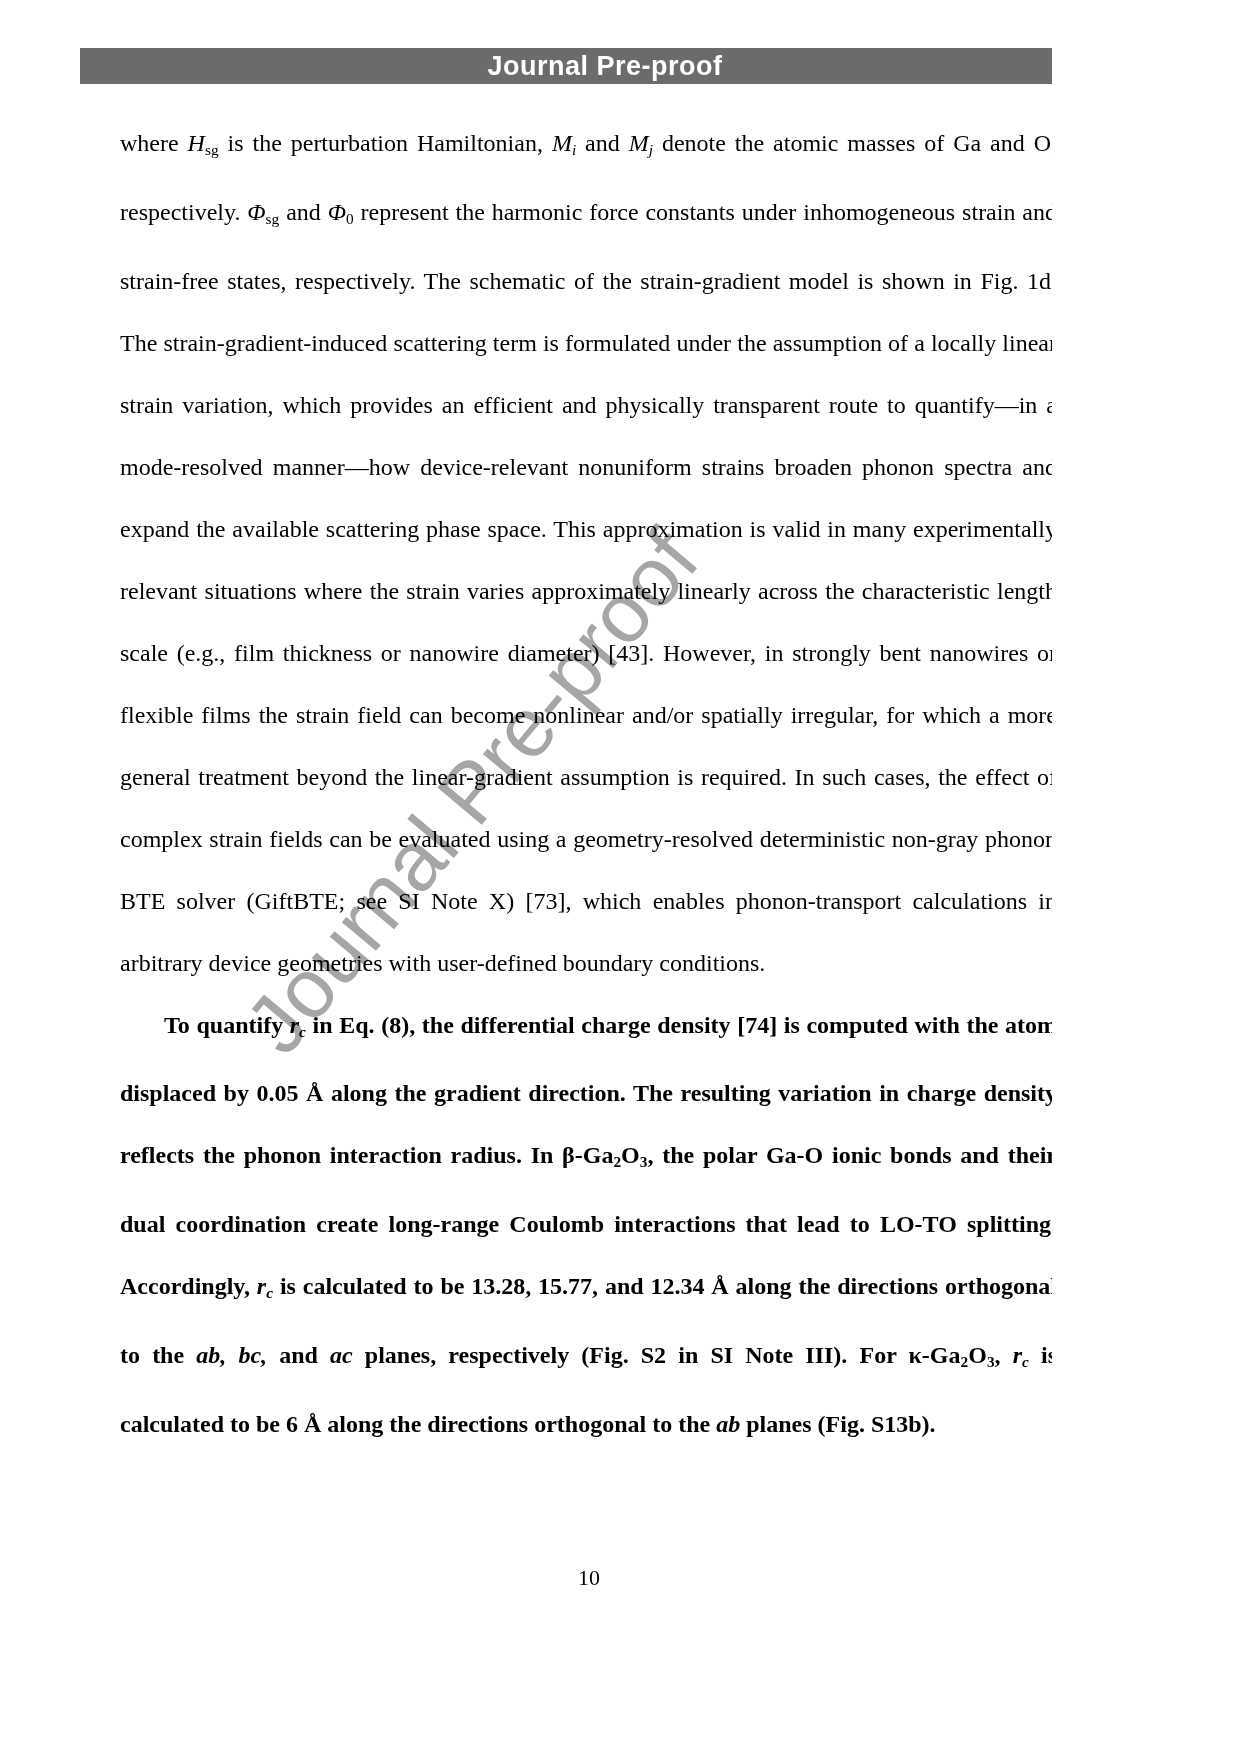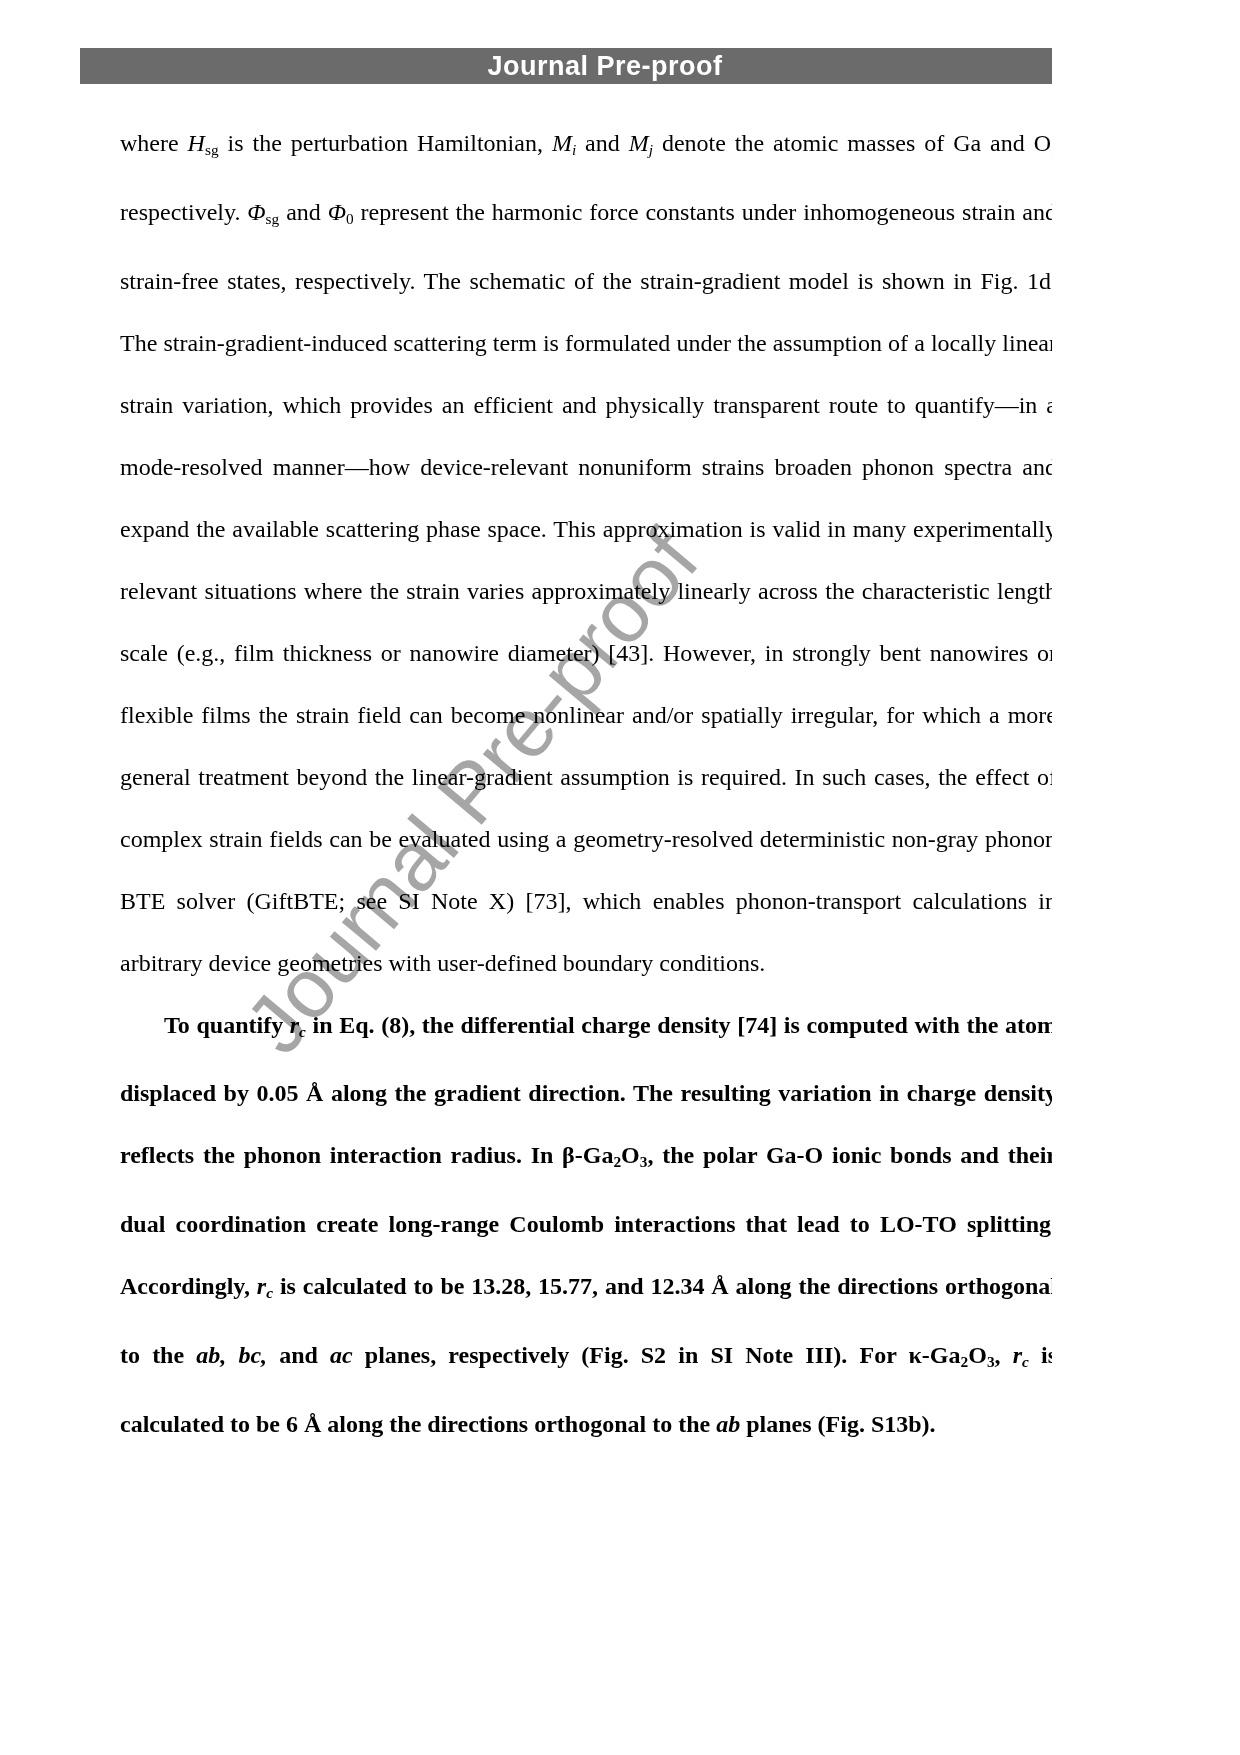--- a/index.html
+++ b/index.html
@@ -79,14 +79,15 @@
     <span class="header-title" style="color: rgb(255, 255, 255);">Journal Pre-proof</span>
   </div>
 
   <div class="watermark" style="color: rgb(166, 166, 166);">Journal Pre-proof</div>
 
   <div class="content">
     <p><span>where </span><span class="it">H</span><span class="sub">sg</span><span> is the perturbation Hamiltonian, </span><span class="it">M</span><span class="it sub">i</span><span> and </span><span class="it">M</span><span class="it sub">j</span><span> denote the atomic masses of Ga and O, respectively. </span><span class="it">Φ</span><span class="sub">sg</span><span> and </span><span class="it">Φ</span><span class="sub">0</span><span> represent the harmonic force constants under inhomogeneous strain and strain-free states, respectively. The schematic of the strain-gradient model is shown in Fig. 1d. The strain-gradient-induced scattering term is formulated under the assumption of a locally linear strain variation, which provides an efficient and physically transparent route to quantify—in a mode-resolved manner—how device-relevant nonuniform strains broaden phonon spectra and expand the available scattering phase space. This approximation is valid in many experimentally relevant situations where the strain varies approximately linearly across the characteristic length scale (e.g., film thickness or nanowire diameter) [43]. However, in strongly bent nanowires or flexible films the strain field can become nonlinear and/or spatially irregular, for which a more general treatment beyond the linear-gradient assumption is required. In such cases, the effect of complex strain fields can be evaluated using a geometry-resolved deterministic non-gray phonon BTE solver (GiftBTE; see SI Note X) [73], which enables phonon-transport calculations in arbitrary device geometries with user-defined boundary conditions.</span></p>
     <p class="indent"><span>To quantify </span><span class="it">r</span><span class="it sub">c</span><span> in Eq. (8), the differential charge density [74] is computed with the atom displaced by 0.05 Å along the gradient direction. The resulting variation in charge density reflects the phonon interaction radius. In β-Ga</span><span class="sub">2</span><span>O</span><span class="sub">3</span><span>, the polar Ga-O ionic bonds and their dual coordination create long-range Coulomb interactions that lead to LO-TO splitting. Accordingly, </span><span class="it">r</span><span class="it sub">c</span><span> is calculated to be 13.28, 15.77, and 12.34 Å along the directions orthogonal to the </span><span class="it">ab, bc,</span><span> and </span><span class="it">ac</span><span> planes, respectively (Fig. S2 in SI Note III). For κ-Ga</span><span class="sub">2</span><span>O</span><span class="sub">3</span><span>, </span><span class="it">r</span><span class="it sub">c</span><span> is calculated to be 6 Å along the directions orthogonal to the </span><span class="it">ab</span><span> planes (Fig. S13b).</span></p>
   </div>
 
+  <div class="page-number">10</div>
 
 </div>
 
 </body></html>

